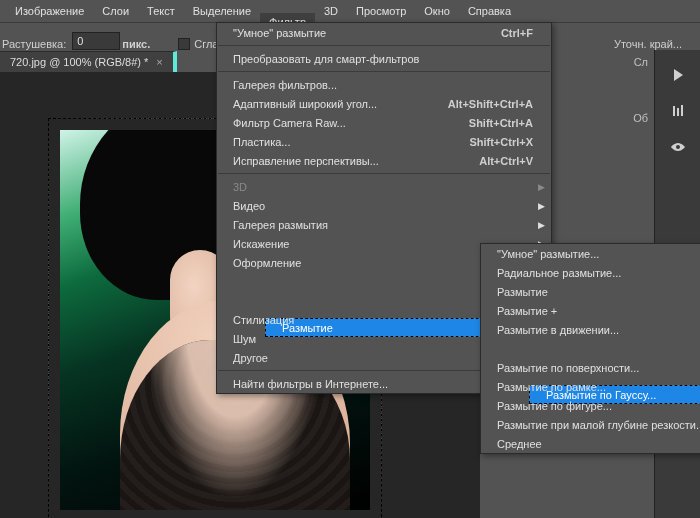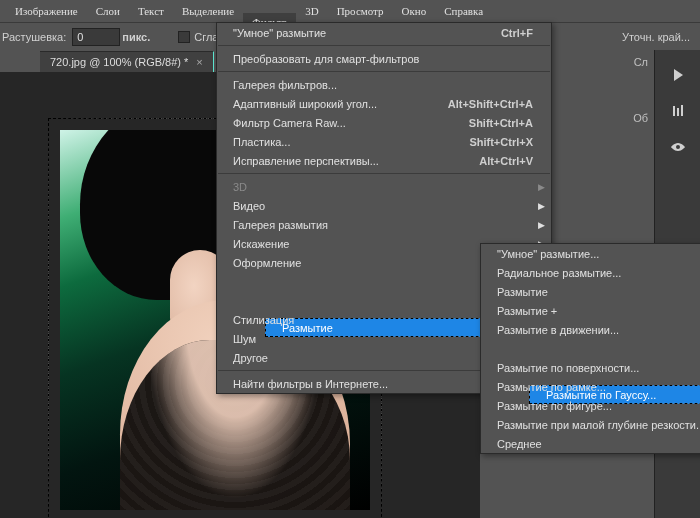--- a/index.html
+++ b/index.html
@@ -1,29 +1,29 @@
 <!DOCTYPE html>
 <html><head>
 <meta charset="utf-8">
 <style>
   * { margin:0; padding:0; box-sizing:border-box; font-family:"Segoe UI",Tahoma,sans-serif; }
   body { width:700px; height:518px; background:#535353; overflow:hidden; position:relative; color:#e0e0e0; font-size:11px; }
   .menubar { position:absolute; top:0; left:0; right:0; height:22px; background:#535353; display:flex; align-items:center; padding-left:6px; }
-  .menubar .mitem { padding:3px 9px; color:#e0e0e0; cursor:default;font-family:Liberation Serif, serif; }
+  .menubar .mitem { padding:3px 9px; color:#e0e0e0; cursor:default; }
   .menubar .mitem.active { background:#3f3f3f;margin-top:22px; }
-  .optbar { position:absolute; top:22px; left:0; right:0; height:28px; background:#535353; display:flex; align-items:center; padding-left:2px; border-top:1px solid #3a3a3a; }
+  .optbar { position:absolute; top:22px; left:0; right:0; height:28px; background:#535353; display:flex; align-items:flex-end; padding-left:2px; border-top:1px solid #3a3a3a; }
   .optbar .lbl { color:#d0d0d0; margin-right:6px; }
   .optbar .numbox { background:#3a3a3a; border:1px solid #222; color:#e0e0e0; width:48px; height:18px; font-size:11px; padding:1px 4px; }
   .optbar .unit { color:#d0d0d0; margin-left:2px; margin-right:28px;font-weight:bold; }
   .optbar .cb { width:12px; height:12px; background:#3a3a3a; border:1px solid #222; margin-right:4px; }
   .optbar .gap { width:14px; }
   .optbar .swatch { width:46px; height:18px; background:#444; border:1px solid #222; margin-left:4px; }
-  .optbar .rightbtn { margin-left:auto; margin-right:10px; color:#d0d0d0; }
+  .optbar .rightbtn { margin-left:auto; margin-right:18px; color:#d0d0d0; }
   .doctab { position:absolute; top:50px; left:0; height:22px; display:flex; align-items:center; }
-  .doctab .tab { background:#404040; padding:4px 10px; color:#ddd; font-size:11px; display:flex; align-items:center; gap:8px; border-top:1px solid #2a2a2a; border-right:1px solid #5eead4;margin-left:40px;}
+  .doctab .tab { background:#404040; padding:4px 10px; color:#ddd; font-size:11px; display:flex; align-items:center; gap:8px; border-top:1px solid #2a2a2a; border-right:4px solid #5eead4;}
   .doctab .closex { color:#aaa; font-size:11px; }
   .canvasarea { position:absolute; top:72px; left:0; width:480px; bottom:0; background:#262626; }
   .canvas { position:absolute; left:60px; top:58px; width:310px; height:380px; background:linear-gradient(160deg,#cff3e7 0%,#3fae74 18%,#0d6b3e 32%,#063422 50%,#021510 70%,#000 100%); overflow:hidden; }
   .hair { position:absolute; top:-30px; left:20px; width:220px; height:200px; background:#080808; border-radius:50% 60% 55% 40% / 60% 45% 70% 50%; }
   .neck { position:absolute; top:120px; left:110px; width:60px; height:90px; background:radial-gradient(ellipse at 40% 40%,#f2d4c2,#d9b099); border-radius:40px 40px 30px 30px; }
   .shoulder { position:absolute; top:170px; left:60px; width:230px; height:210px; background:radial-gradient(ellipse at 40% 20%,#f0d0bc,#d8ab92); border-radius:110px 130px 0 0 / 140px 150px 0 0; }
   .dress { position:absolute; top:210px; left:60px; width:230px; height:210px; background:repeating-radial-gradient(circle at 50% 20%,#000 0 6px,rgba(0,0,0,0) 6px 12px),#0a0a0a; border-radius:90px 110px 0 0 / 120px 120px 0 0; opacity:.88;}
   .dress::after{content:"";position:absolute;inset:0;background:radial-gradient(ellipse at 50% -10%,rgba(240,208,190,.9) 0 30%,rgba(0,0,0,0) 55%);mix-blend-mode:lighten;border-radius:90px 110px 0 0 / 120px 120px 0 0;}
   .sheen{position:absolute;top:165px;left:170px;width:60px;height:90px;background:radial-gradient(circle at 30% 20%,rgba(255,255,255,.55),rgba(255,255,255,0) 60%);border-radius:50%;}
   

